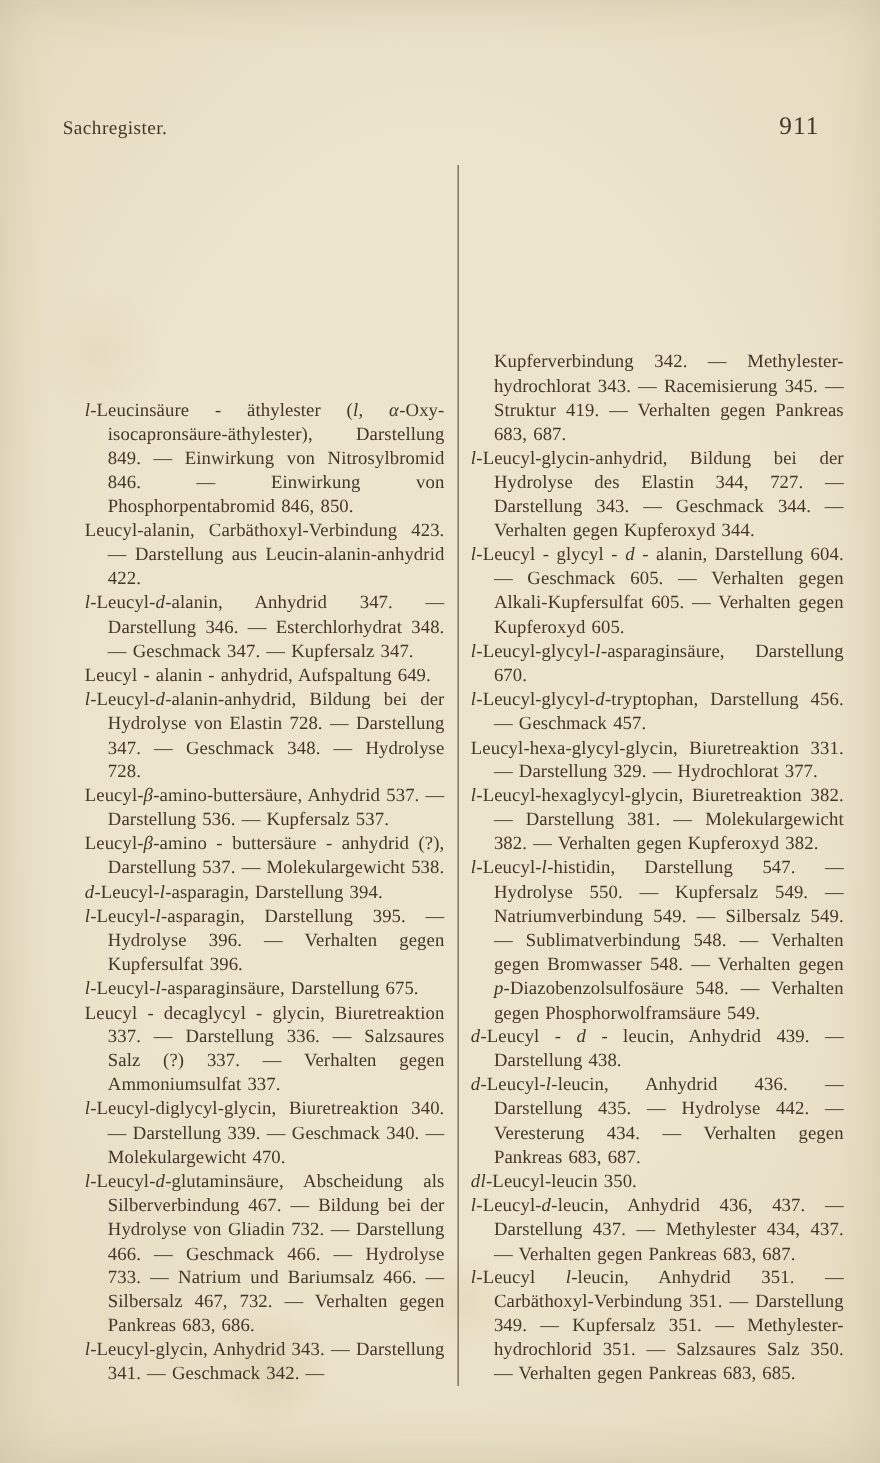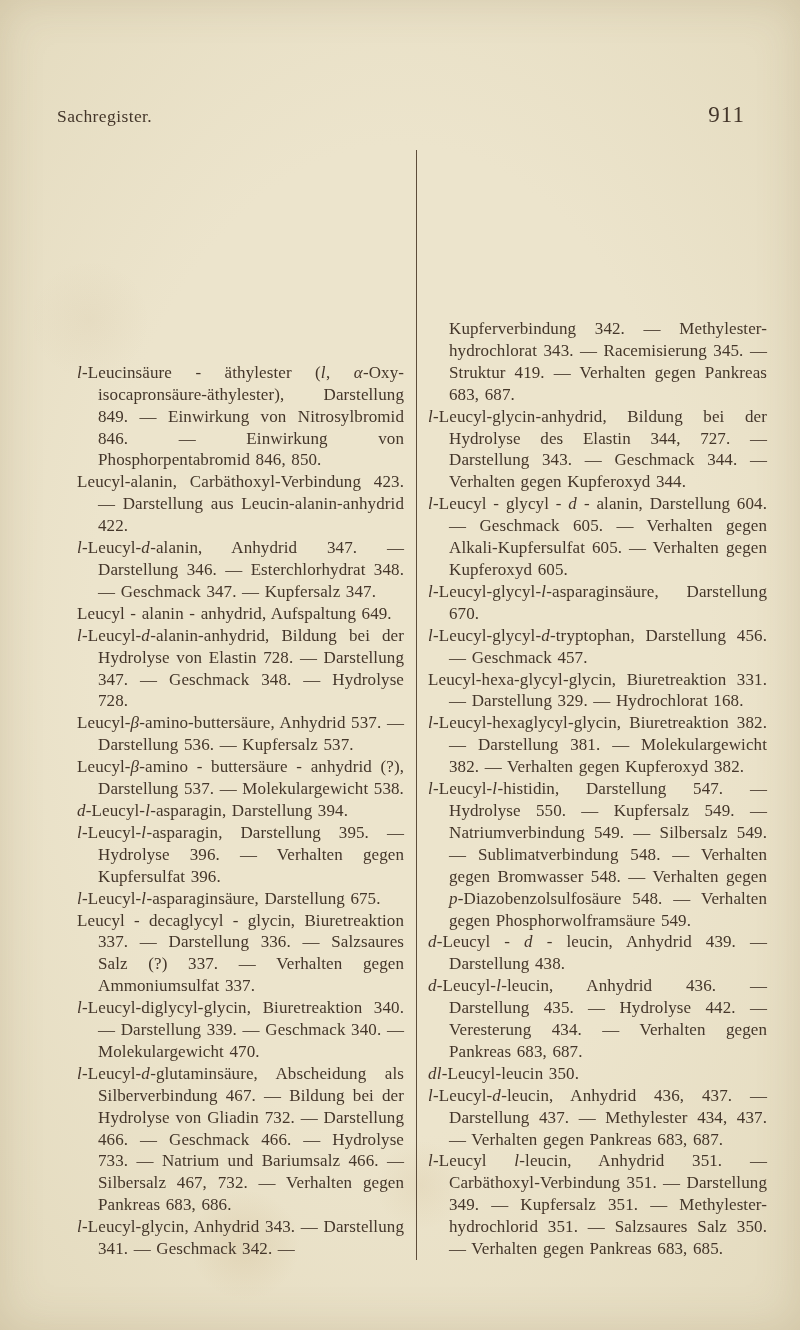--- a/index.html
+++ b/index.html
@@ -111,21 +111,21 @@
         <p class="entry"><i>l</i>-Leucyl-<i>d</i>-glutaminsäure, Abscheidung als Silberverbindung 467. — Bildung bei der Hydrolyse von Gliadin 732. — Darstellung 466. — Geschmack 466. — Hydrolyse 733. — Natrium und Bariumsalz 466. — Silbersalz 467, 732. — Verhalten gegen Pankreas 683, 686.</p>
         <p class="entry"><i>l</i>-Leucyl-glycin, Anhydrid 343. — Darstellung 341. — Geschmack 342. —</p>
       </div>
     <div class="divider"></div>
     <div class="column right" id="col-right">
         <p class="entry cont">Kupferverbindung 342. — Methylester-hydrochlorat 343. — Racemisierung 345. — Struktur 419. — Verhalten gegen Pankreas 683, 687.</p>
         <p class="entry"><i>l</i>-Leucyl-glycin-anhydrid, Bildung bei der Hydrolyse des Elastin 344, 727. — Darstellung 343. — Geschmack 344. — Verhalten gegen Kupferoxyd 344.</p>
         <p class="entry"><i>l</i>-Leucyl - glycyl - <i>d</i> - alanin, Darstellung 604. — Geschmack 605. — Verhalten gegen Alkali-Kupfersulfat 605. — Verhalten gegen Kupferoxyd 605.</p>
         <p class="entry"><i>l</i>-Leucyl-glycyl-<i>l</i>-asparaginsäure, Darstellung 670.</p>
         <p class="entry"><i>l</i>-Leucyl-glycyl-<i>d</i>-tryptophan, Darstellung 456. — Geschmack 457.</p>
-        <p class="entry">Leucyl-hexa-glycyl-glycin, Biuretreaktion 331. — Darstellung 329. — Hydrochlorat 168.</p>
+        <p class="entry">Leucyl-hexa-glycyl-glycin, Biuretreaktion 331. — Darstellung 329. — Hydrochlorat 377.</p>
         <p class="entry"><i>l</i>-Leucyl-hexaglycyl-glycin, Biuretreaktion 382. — Darstellung 381. — Molekulargewicht 382. — Verhalten gegen Kupferoxyd 382.</p>
         <p class="entry"><i>l</i>-Leucyl-<i>l</i>-histidin, Darstellung 547. — Hydrolyse 550. — Kupfersalz 549. — Natriumverbindung 549. — Silbersalz 549. — Sublimatverbindung 548. — Verhalten gegen Bromwasser 548. — Verhalten gegen <i>p</i>-Diazobenzolsulfosäure 548. — Verhalten gegen Phosphorwolframsäure 549.</p>
         <p class="entry"><i>d</i>-Leucyl - <i>d</i> - leucin, Anhydrid 439. — Darstellung 438.</p>
         <p class="entry"><i>d</i>-Leucyl-<i>l</i>-leucin, Anhydrid 436. — Darstellung 435. — Hydrolyse 442. — Veresterung 434. — Verhalten gegen Pankreas 683, 687.</p>
         <p class="entry"><i>dl</i>-Leucyl-leucin 350.</p>
         <p class="entry"><i>l</i>-Leucyl-<i>d</i>-leucin, Anhydrid 436, 437. — Darstellung 437. — Methylester 434, 437. — Verhalten gegen Pankreas 683, 687.</p>
         <p class="entry"><i>l</i>-Leucyl <i>l</i>-leucin, Anhydrid 351. — Carbäthoxyl-Verbindung 351. — Darstellung 349. — Kupfersalz 351. — Methylester-hydrochlorid 351. — Salzsaures Salz 350. — Verhalten gegen Pankreas 683, 685.</p>
       </div>
   </div>
 

